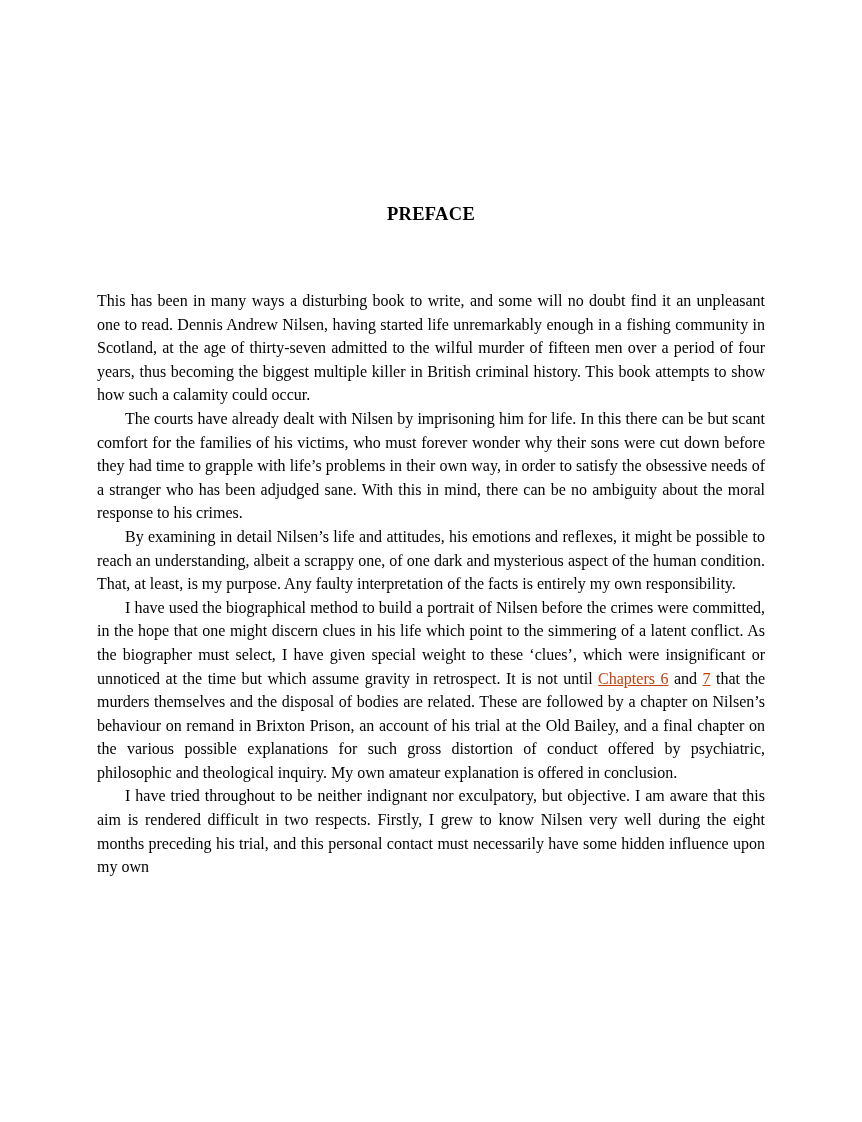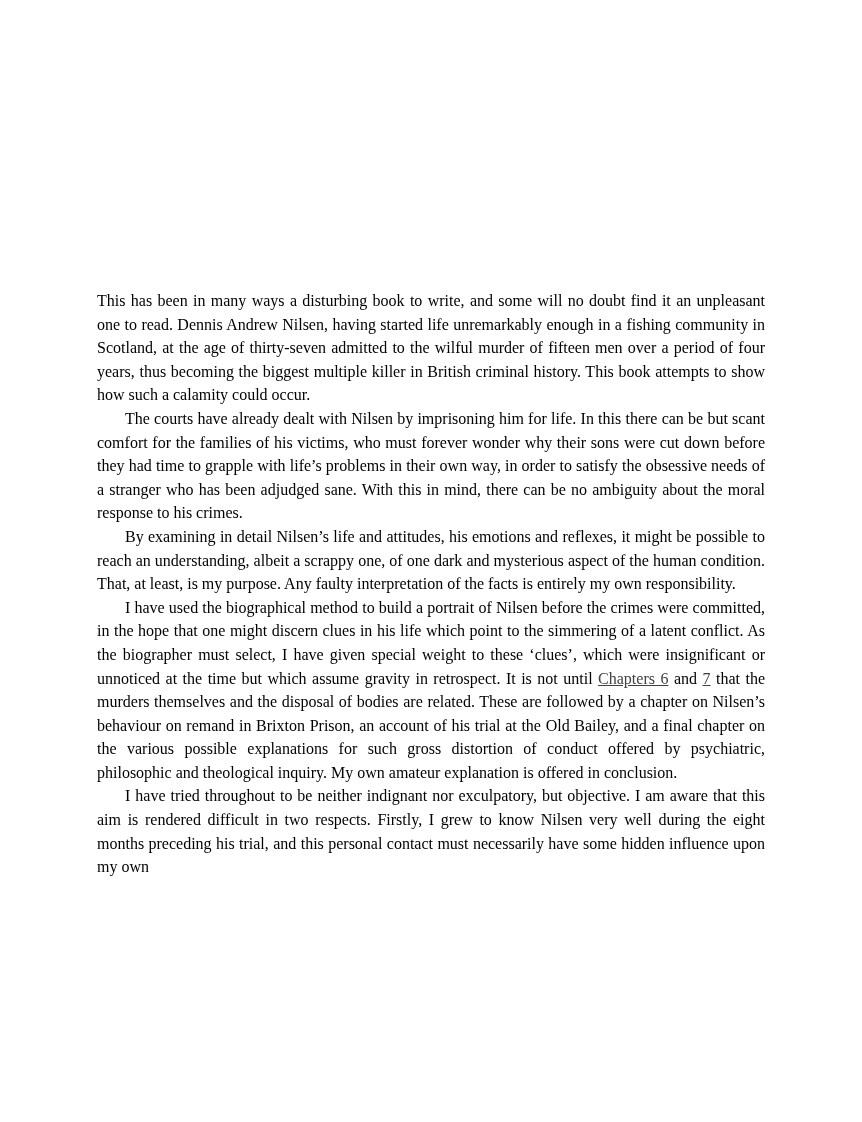--- a/index.html
+++ b/index.html
@@ -38,29 +38,30 @@
     text-align: justify;
   }
   .content p {
     margin: 0;
     padding: 0;
   }
   .content p.indented {
     text-indent: 28px;
   }
   a.chapter-link {
-    color: #404040;
+    color: #c2410c;
     text-decoration: underline;
     cursor: pointer;
   }
 </style>
 </head>
 <body>
 
 <div class="page">
+  <h1 class="title">PREFACE</h1>
 
   <div class="content">
     <p class="para"><span>This has been in many ways a disturbing book to write, and some will no doubt find it an unpleasant one to read. Dennis Andrew Nilsen, having started life unremarkably enough in a fishing community in Scotland, at the age of thirty-seven admitted to the wilful murder of fifteen men over a period of four years, thus becoming the biggest multiple killer in British criminal history. This book attempts to show how such a calamity could occur.</span></p>
 
     <p class="para indented"><span>The courts have already dealt with Nilsen by imprisoning him for life. In this there can be but scant comfort for the families of his victims, who must forever wonder why their sons were cut down before they had time to grapple with life’s problems in their own way, in order to satisfy the obsessive needs of a stranger who has been adjudged sane. With this in mind, there can be no ambiguity about the moral response to his crimes.</span></p>
 
     <p class="para indented"><span>By examining in detail Nilsen’s life and attitudes, his emotions and reflexes, it might be possible to reach an understanding, albeit a scrappy one, of one dark and mysterious aspect of the human condition. That, at least, is my purpose. Any faulty interpretation of the facts is entirely my own responsibility.</span></p>
 
     <p class="para indented"><span>I have used the biographical method to build a portrait of Nilsen before the crimes were committed, in the hope that one might discern clues in his life which point to the simmering of a latent conflict. As the biographer must select, I have given special weight to these ‘clues’, which were insignificant or unnoticed at the time but which assume gravity in retrospect. It is not until </span><a class="chapter-link">Chapters 6</a><span> and </span><a class="chapter-link">7</a><span> that the murders themselves and the disposal of bodies are related. These are followed by a chapter on Nilsen’s behaviour on remand in Brixton Prison, an account of his trial at the Old Bailey, and a final chapter on the various possible explanations for such gross distortion of conduct offered by psychiatric, philosophic and theological inquiry. My own amateur explanation is offered in conclusion.</span></p>
 

